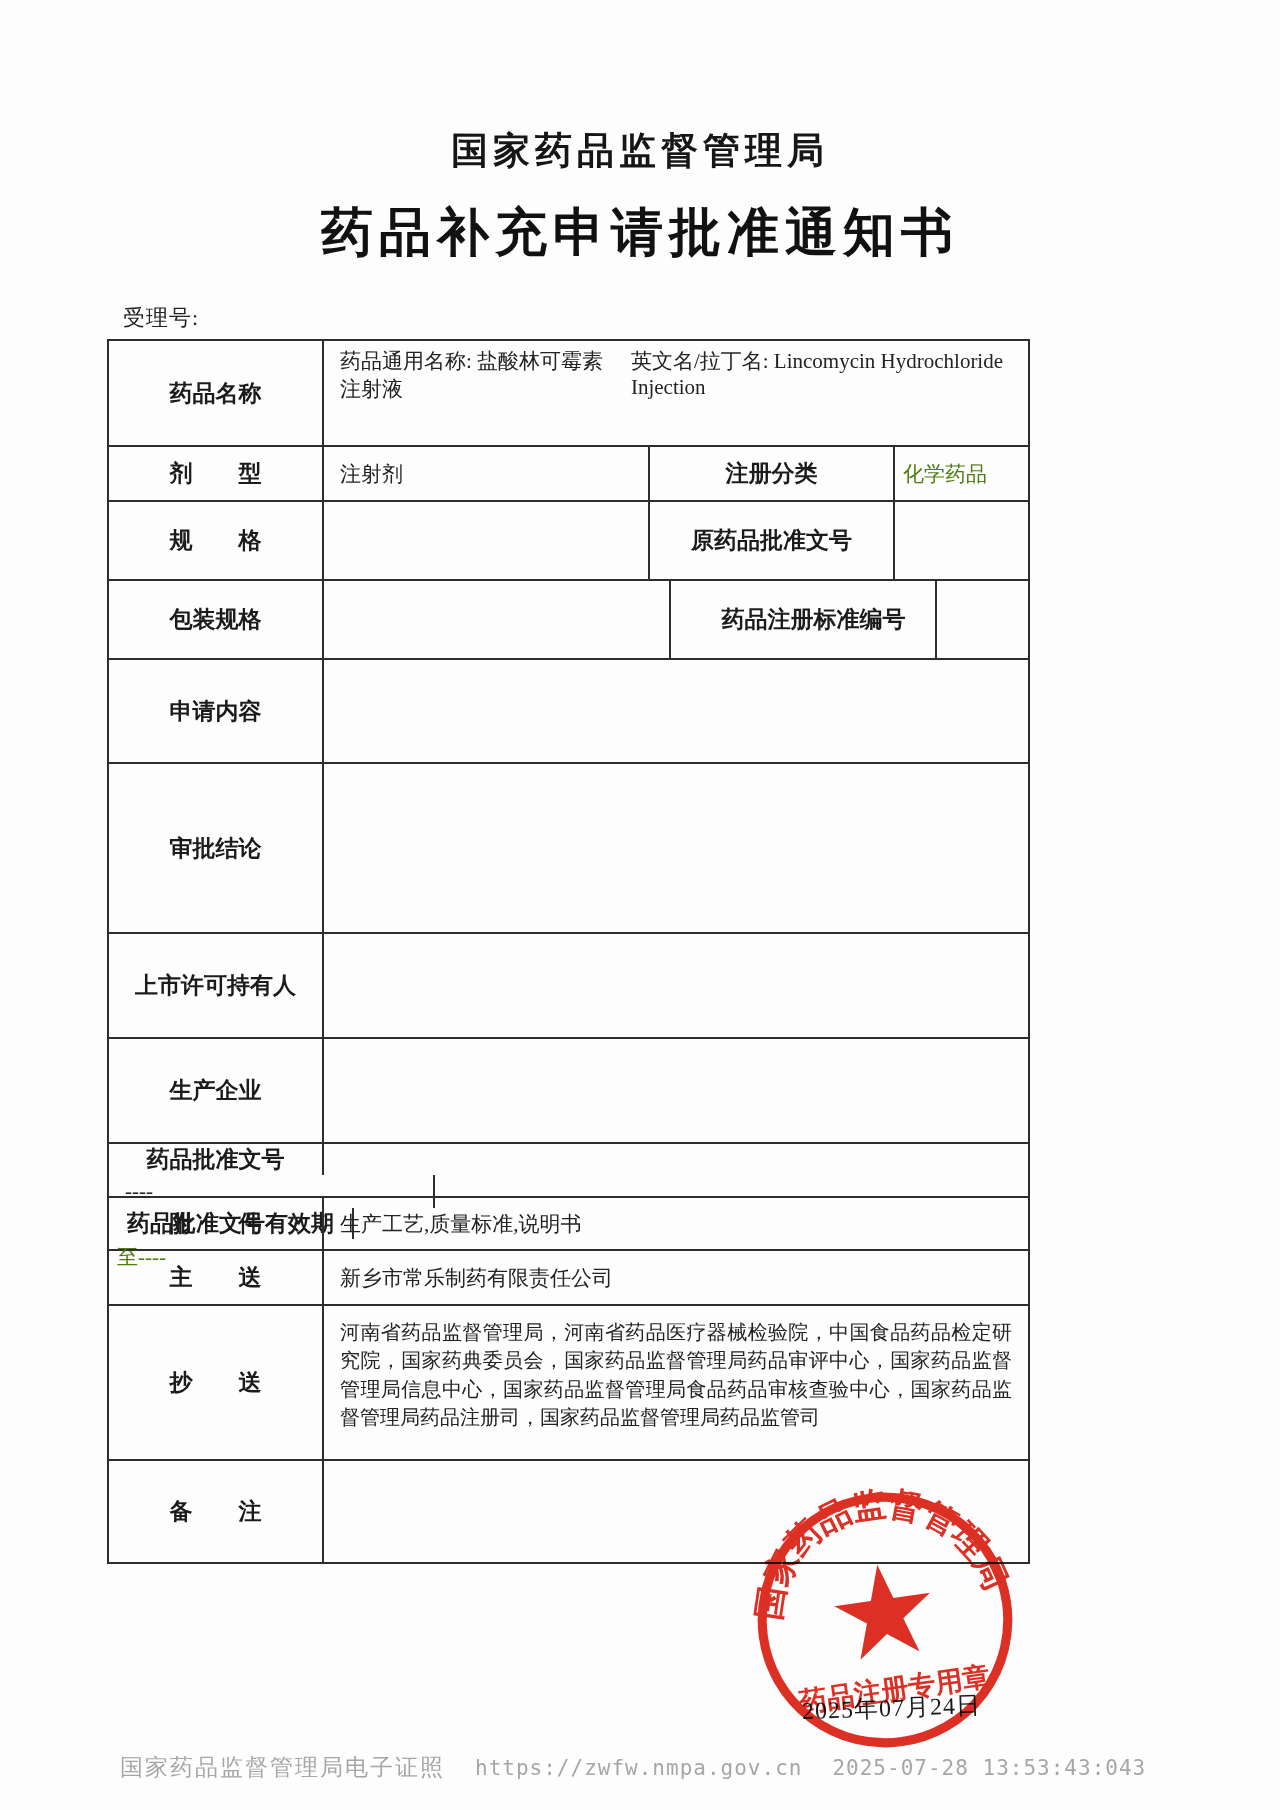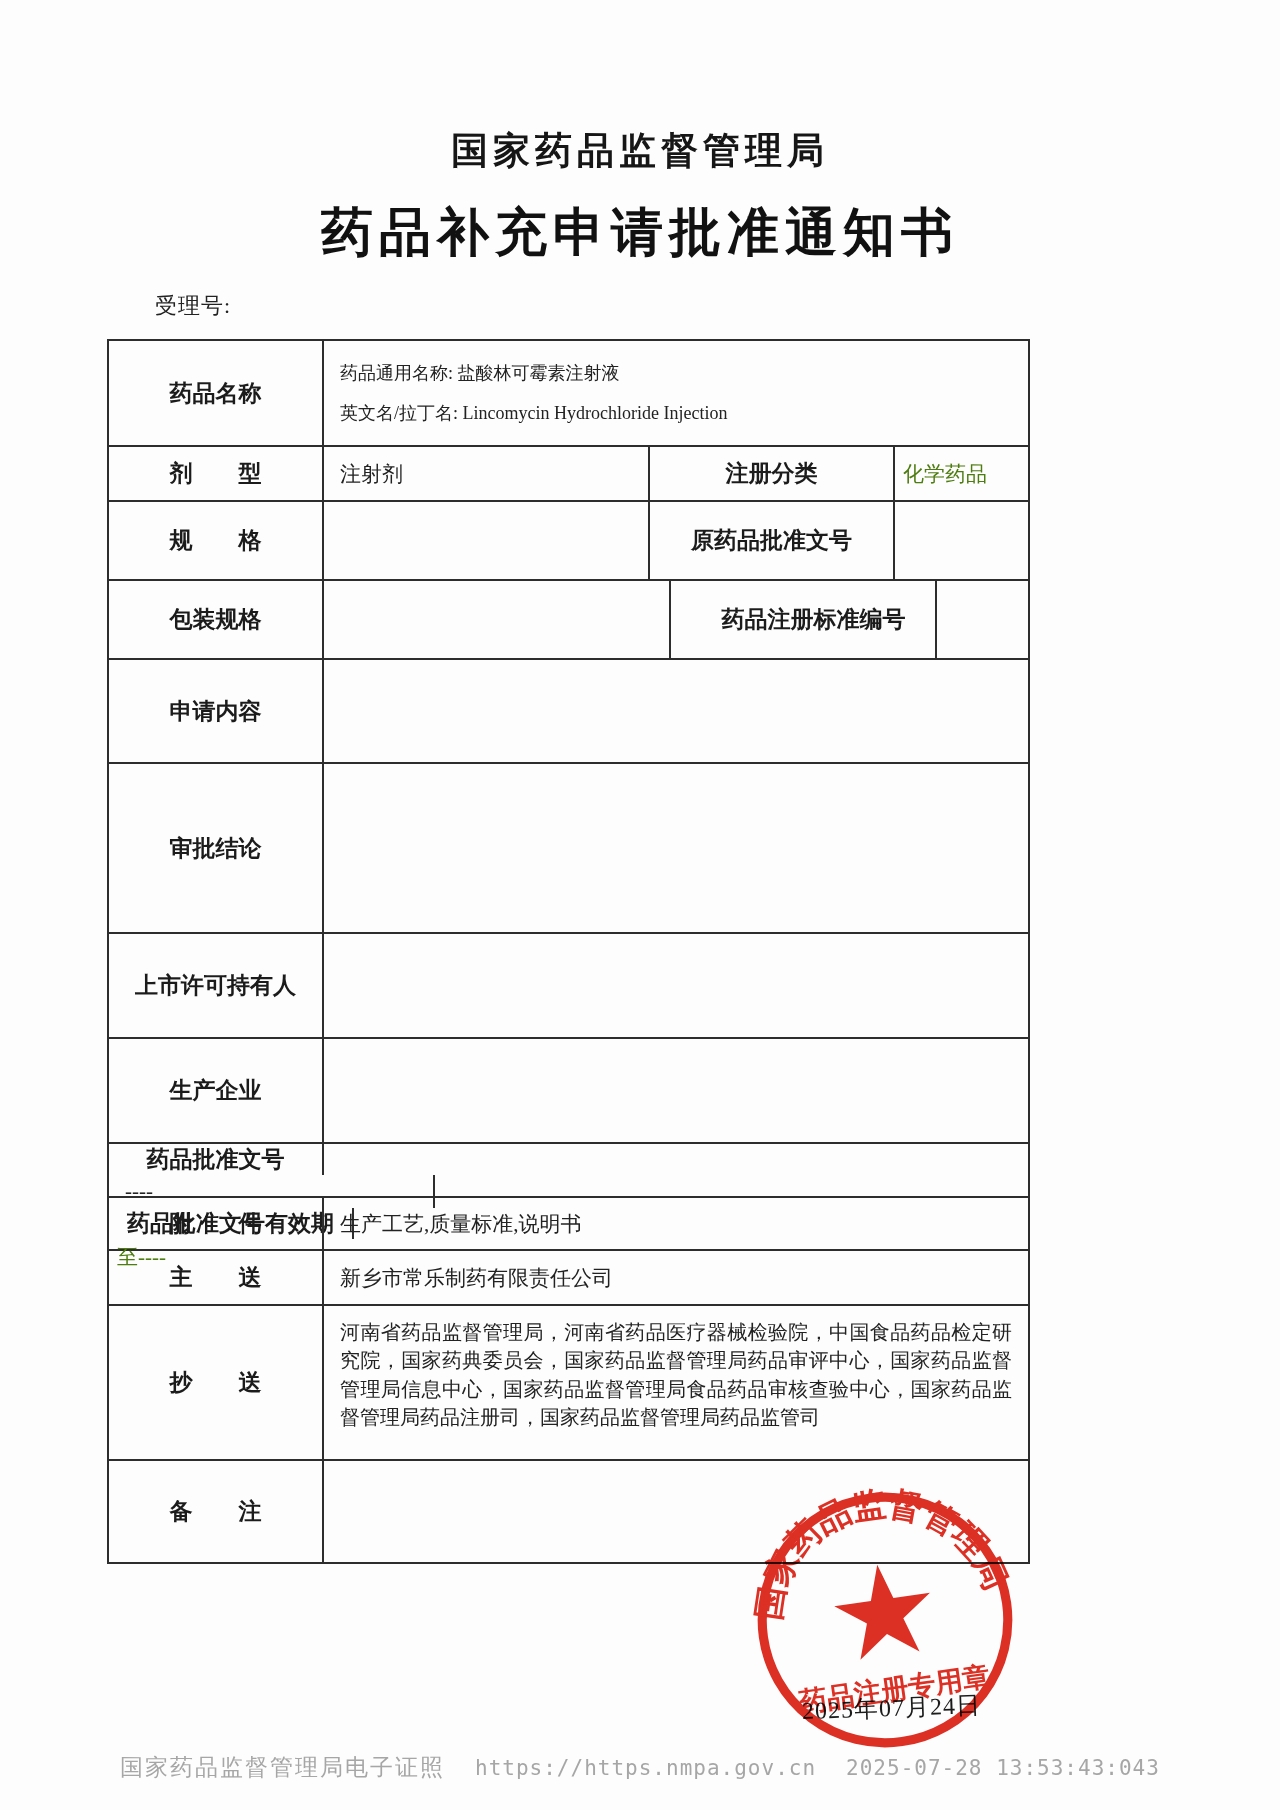--- a/index.html
+++ b/index.html
@@ -9,41 +9,41 @@
   }
   .org-title{
     position:absolute;top:126px;left:0;width:100%;text-align:center;
     font-size:37px;font-weight:bold;letter-spacing:5px;color:#161616;
   }
   .doc-title{
     position:absolute;top:198px;left:0;width:100%;text-align:center;
     font-size:52px;font-weight:bold;letter-spacing:6px;color:#111;
   }
   .acceptance{
-    position:absolute;top:291px;left:123px;font-size:22px;letter-spacing:1px;color:#222;margin-left:32px;
+    position:absolute;top:303px;left:123px;font-size:22px;letter-spacing:1px;color:#222;
   }
   .doc-table{
     position:absolute;left:107px;top:339px;width:923px;
     border:2px solid #2d2d2d;box-sizing:border-box;background:transparent;
   }
   .row{display:flex;box-sizing:border-box;border-top:2px solid #2d2d2d;}
   .row:first-child{border-top:none;}
   .cell{box-sizing:border-box;min-width:0;}
   .lbl{
     width:215px;border-right:2px solid #2d2d2d;display:flex;align-items:center;justify-content:center;
     font-weight:bold;font-size:23px;color:#1b1b1b;text-align:center;flex:none;
   }
   .lbl2{
     width:245px;border-right:2px solid #2d2d2d;display:flex;align-items:center;justify-content:center;
     font-weight:bold;font-size:23px;color:#1b1b1b;text-align:center;flex:none;
   }
   .val{flex:1;display:flex;align-items:center;padding:4px 16px;font-size:21px;color:#222;}
   .val-mid{width:326px;border-right:2px solid #2d2d2d;display:flex;align-items:center;padding:4px 16px;font-size:21px;flex:none;color:#222;}
   .val-end{flex:1;display:flex;align-items:center;padding:4px 8px;font-size:21px;color:#4d7c0f;}
-  .name-cell{flex:1;display:flex;flex-direction:column;justify-content:center;gap:16px;padding:6px 16px;font-size:18px;color:#222;}
+  .name-cell{flex:1;display:flex;justify-content:center;gap:16px;padding:6px 16px;font-size:21px;color:#222;}
   .cc-cell{flex:1;padding:12px 16px 24px 16px;font-size:20px;line-height:1.42;text-align:justify;color:#222;}
   .r1{height:104px;border-radius:30px;} .r2{height:55px;} .r3{height:79px;} .r4{height:79px;gap:21px;}
   .r5{height:104px;} .r6{height:170px;} .r7{height:105px;} .r8{height:105px;}
   .r9{height:54px;flex-direction:column;} .r10{height:53px;} .r11{height:55px;} .r12{height:155px;} .r13{height:103px;}
   .seal{
     position:absolute;left:748px;top:1483px;width:274px;height:274px;
     mix-blend-mode:multiply;opacity:.95;z-index:3;pointer-events:none;
   }
   .seal-date{
     position:absolute;left:802px;top:1692px;font-size:24px;color:#1b1b1b;
@@ -154,17 +154,17 @@
       <path id="sealArc" d="M 50.6 194.1 A 103 103 0 1 1 219.4 194.1" fill="none"></path>
       <text font-size="33" font-weight="bold" fill="#dd2418" font-family="Liberation Serif, DejaVu Serif, serif">
         <textPath href="#sealArc" startOffset="50%" text-anchor="middle">国家药品监督管理局</textPath>
       </text>
       <text x="135" y="213" text-anchor="middle" font-size="27" font-weight="bold" fill="#dd2418" font-family="Liberation Serif, DejaVu Serif, serif">药品注册专用章</text>
     </g>
   </svg>
 
   <div class="footer">
     <span class="cn">国家药品监督管理局电子证照</span>
-    <span class="mono">https://https.nmpa.gov.cn</span>
+    <span class="mono">https://zwfw.nmpa.gov.cn</span>
     <span class="mono">2025-07-28 13:53:43:043</span>
   </div>
 
 </div>
 
 </body></html>

